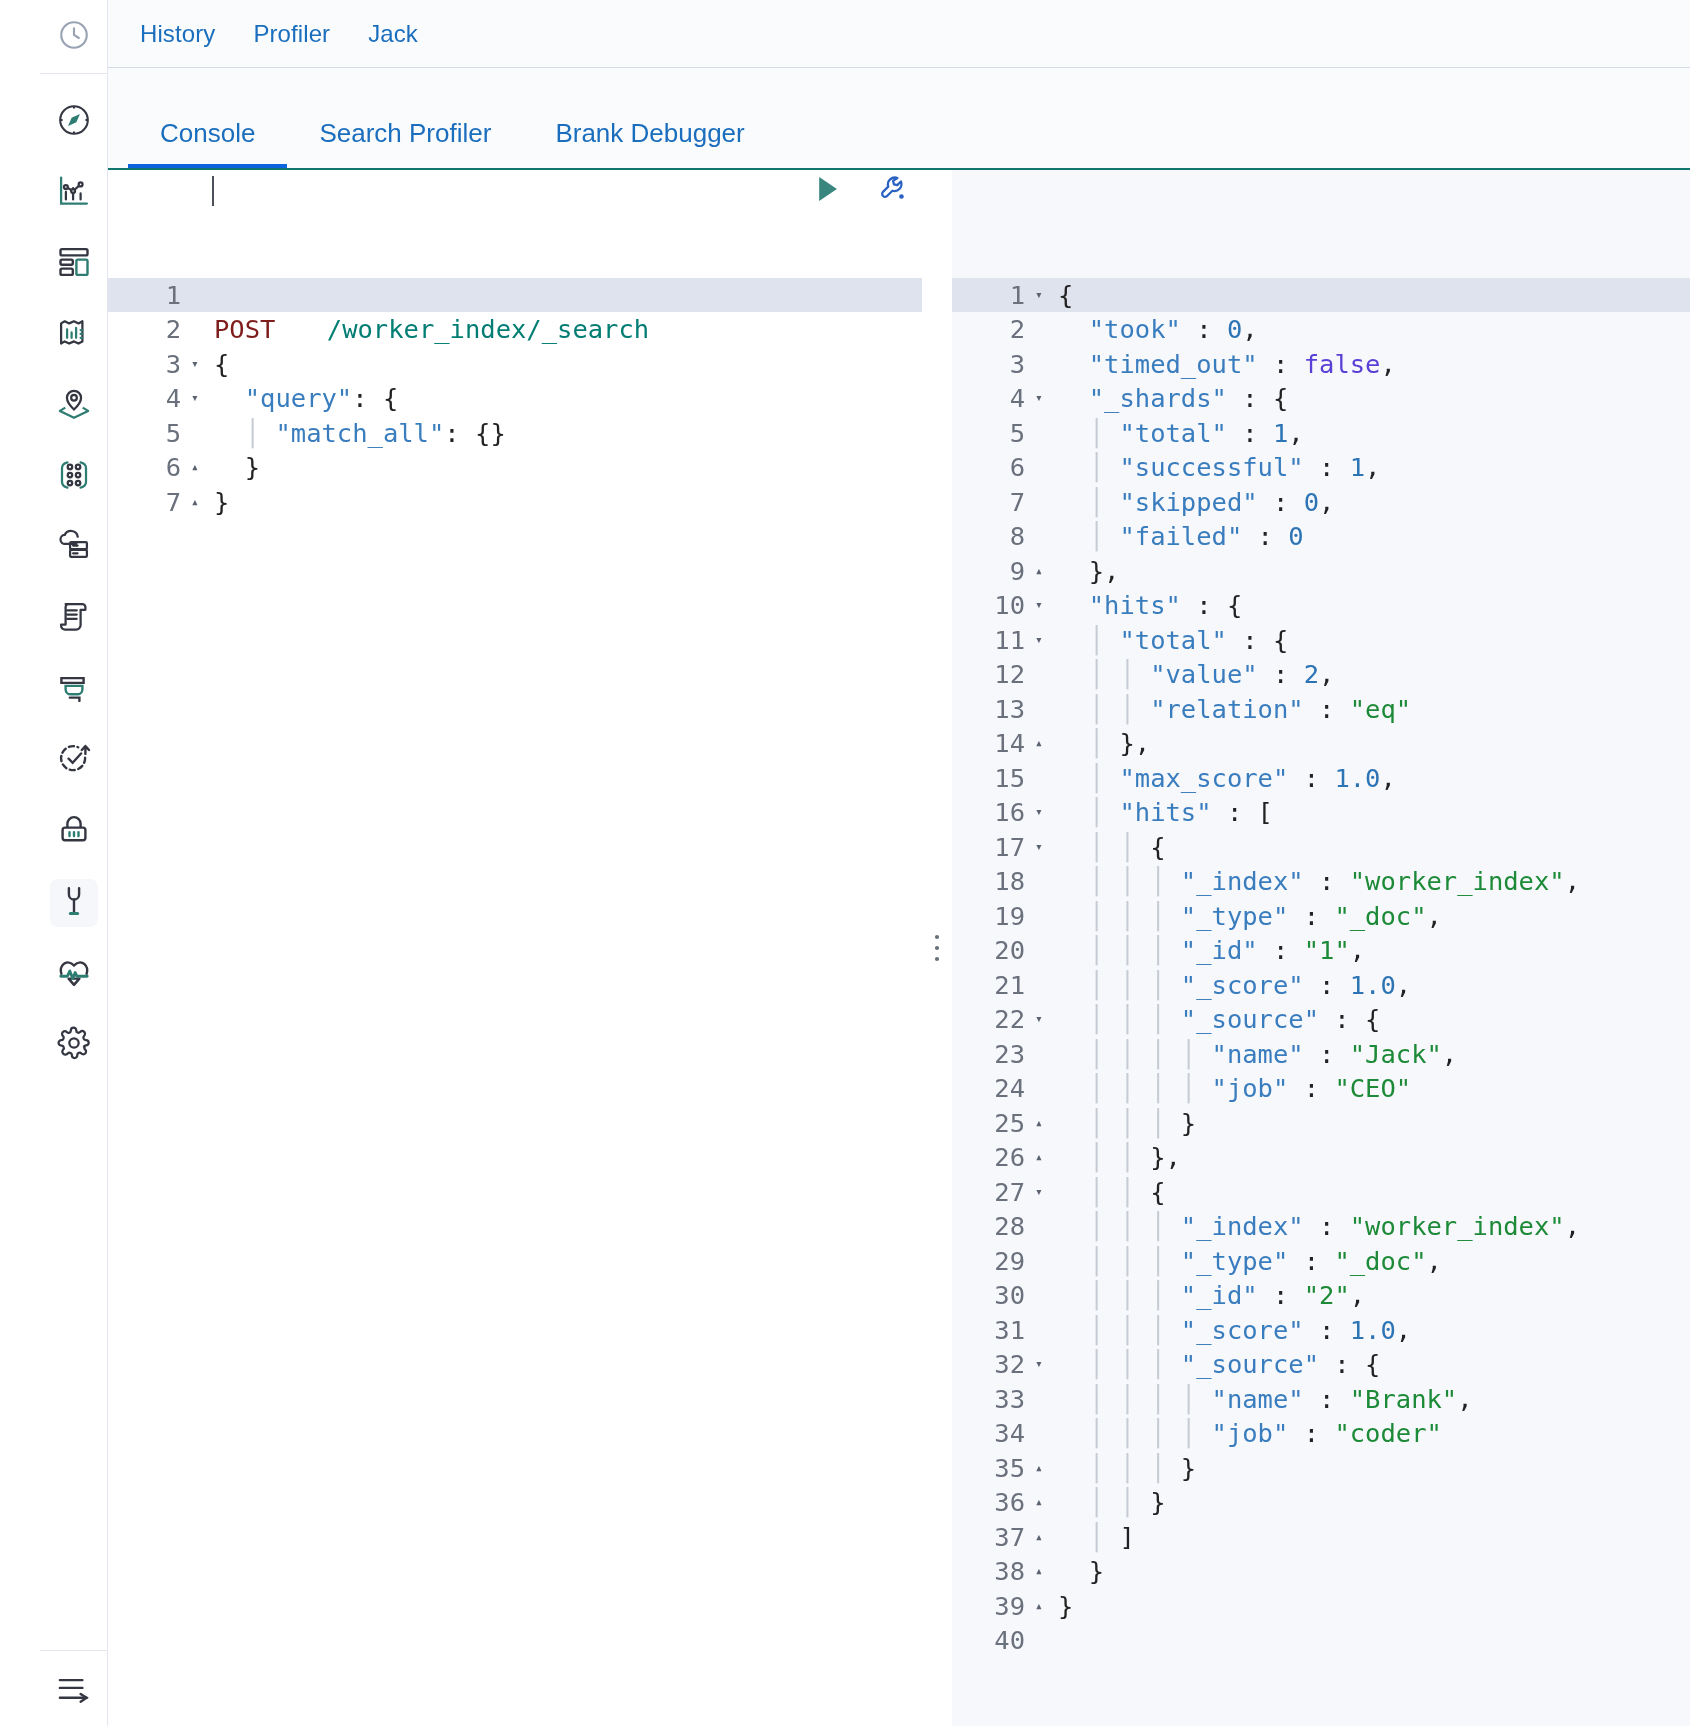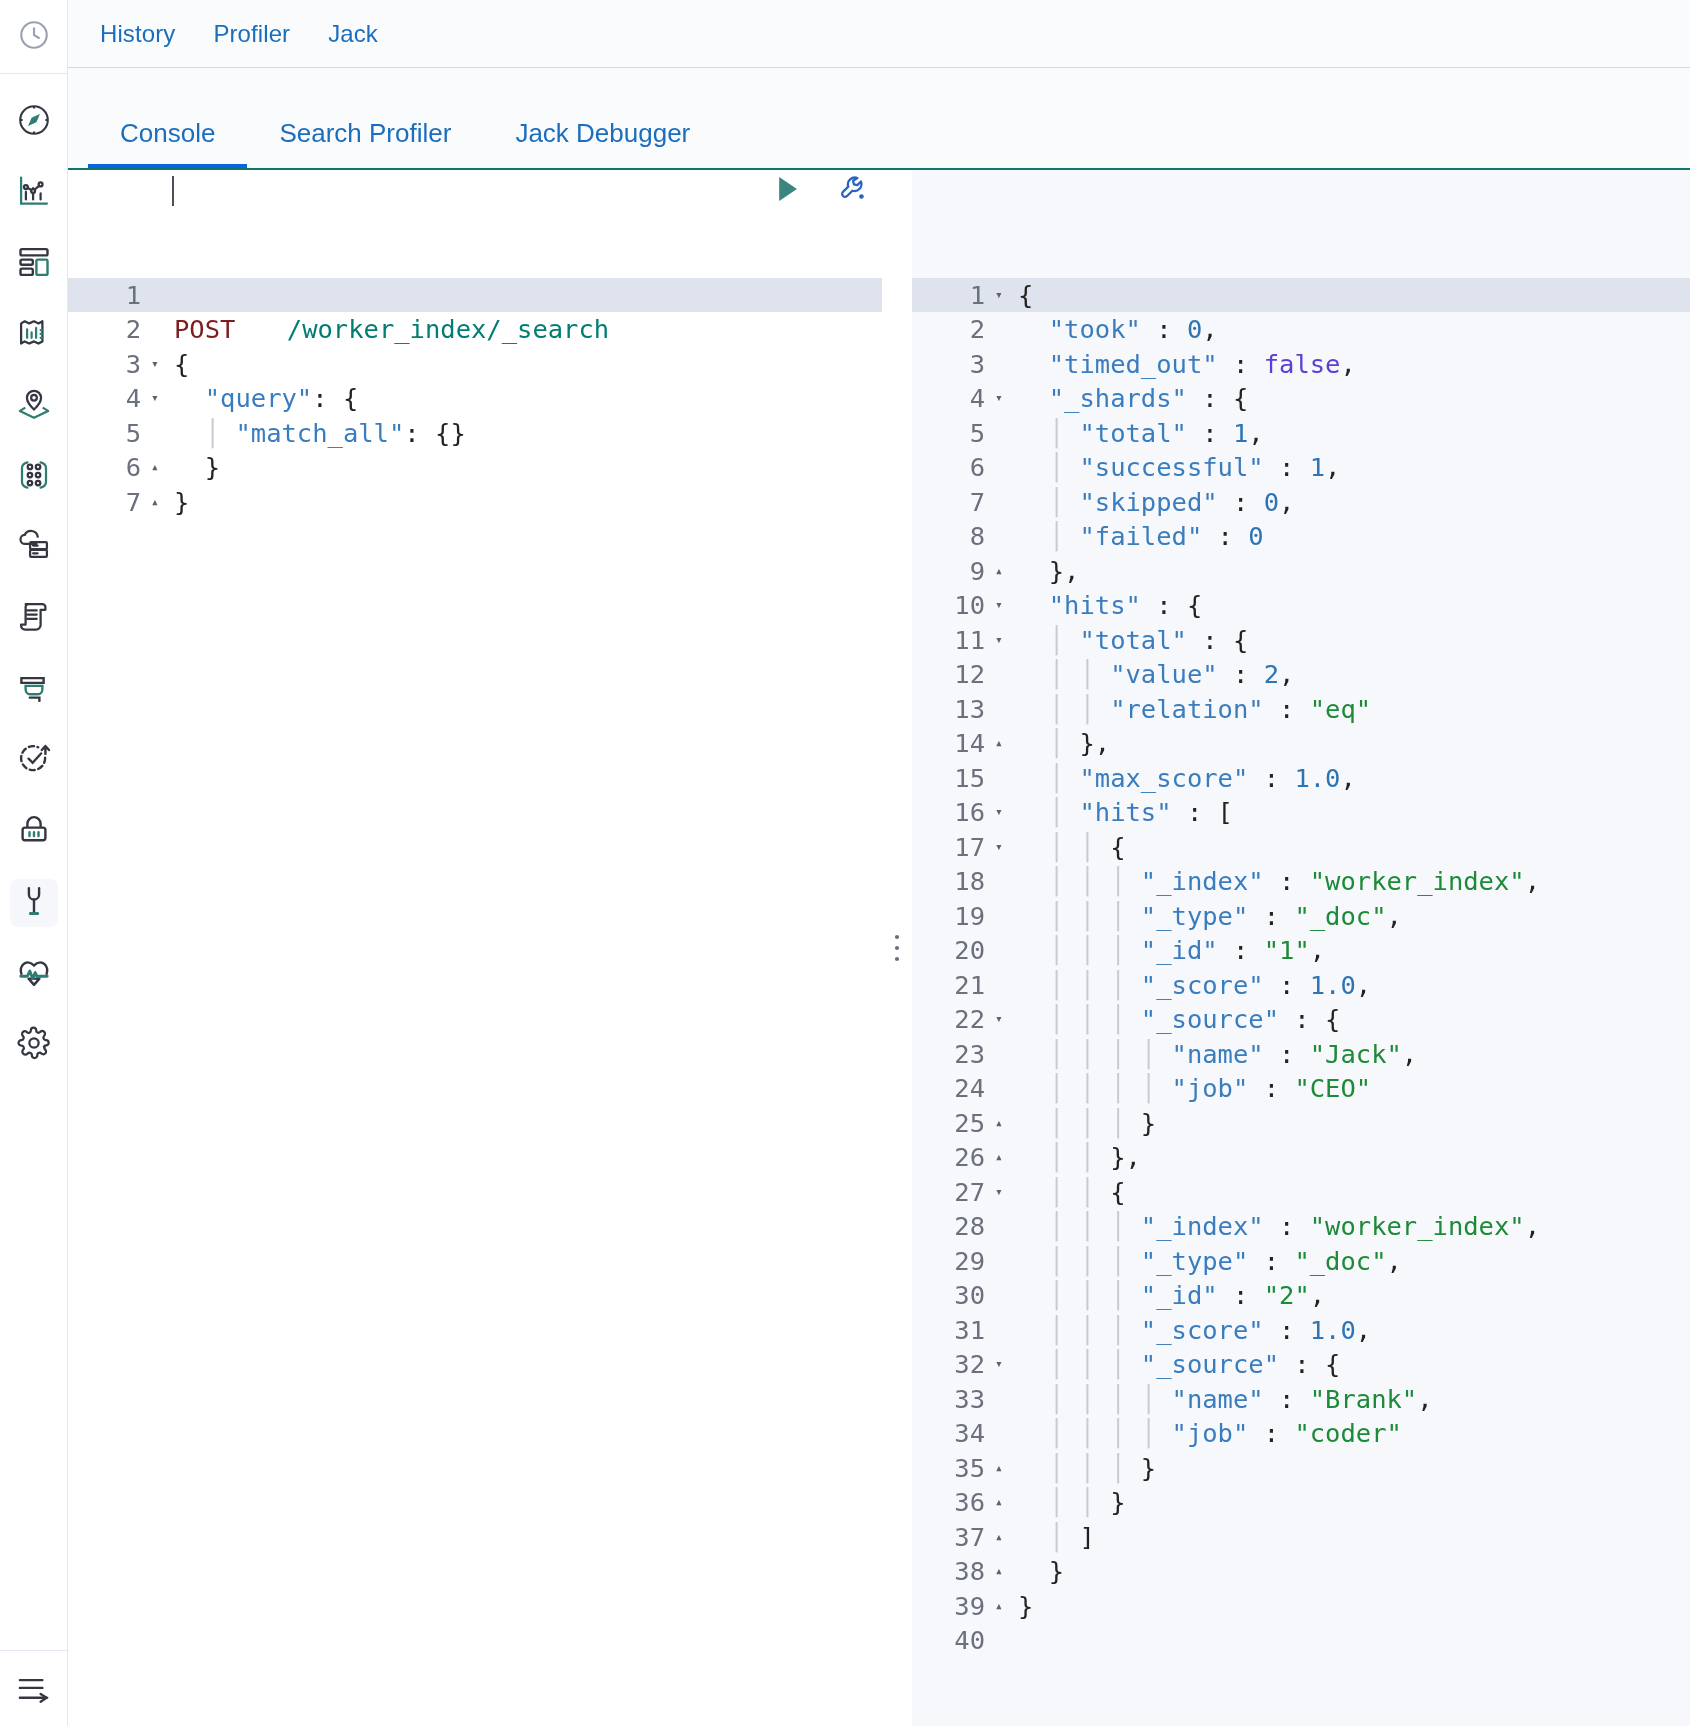--- a/index.html
+++ b/index.html
@@ -2,21 +2,21 @@
 <html><head>
 <meta charset="utf-8">
 <style>
   * { box-sizing: border-box; margin: 0; padding: 0; }
   html, body {
     width: 1690px; height: 1726px;
     background: #ffffff;
     font-family: "Liberation Sans", sans-serif;
     overflow: hidden;
   }
-  .app { display: flex; width: 1690px; height: 1726px; }
+  .app { display: flex; width: 1690px; height: 1726px; padding-left: 40px; }
 
   
   .sidebar {
     width: 68px; height: 1726px;
     background: #ffffff;
     border-right: 1px solid #e3e6ef;
     display: flex; flex-direction: column;
     align-items: center;
     flex: 0 0 68px;
     position: relative;
@@ -351,21 +351,21 @@
 
     <div class="topnav">
       <a>History</a>
       <a>Profiler</a>
       <a>Jack</a>
     </div>
 
     <div class="tabsbar">
       <div class="tab active">Console</div>
       <div class="tab">Search Profiler</div>
-      <div class="tab">Jack Debugger</div>
+      <div class="tab">Brank Debugger</div>
     </div>
 
     <div class="editors">
 
       <div class="pane pane-left">
         <div class="run-tools">
           <span class="run-btn">
             <svg width="34" height="34" viewBox="0 0 24 24">
                 <path d="M6.5 3.6L19 12 6.5 20.4z" fill="#39867f"></path>
               </svg>

